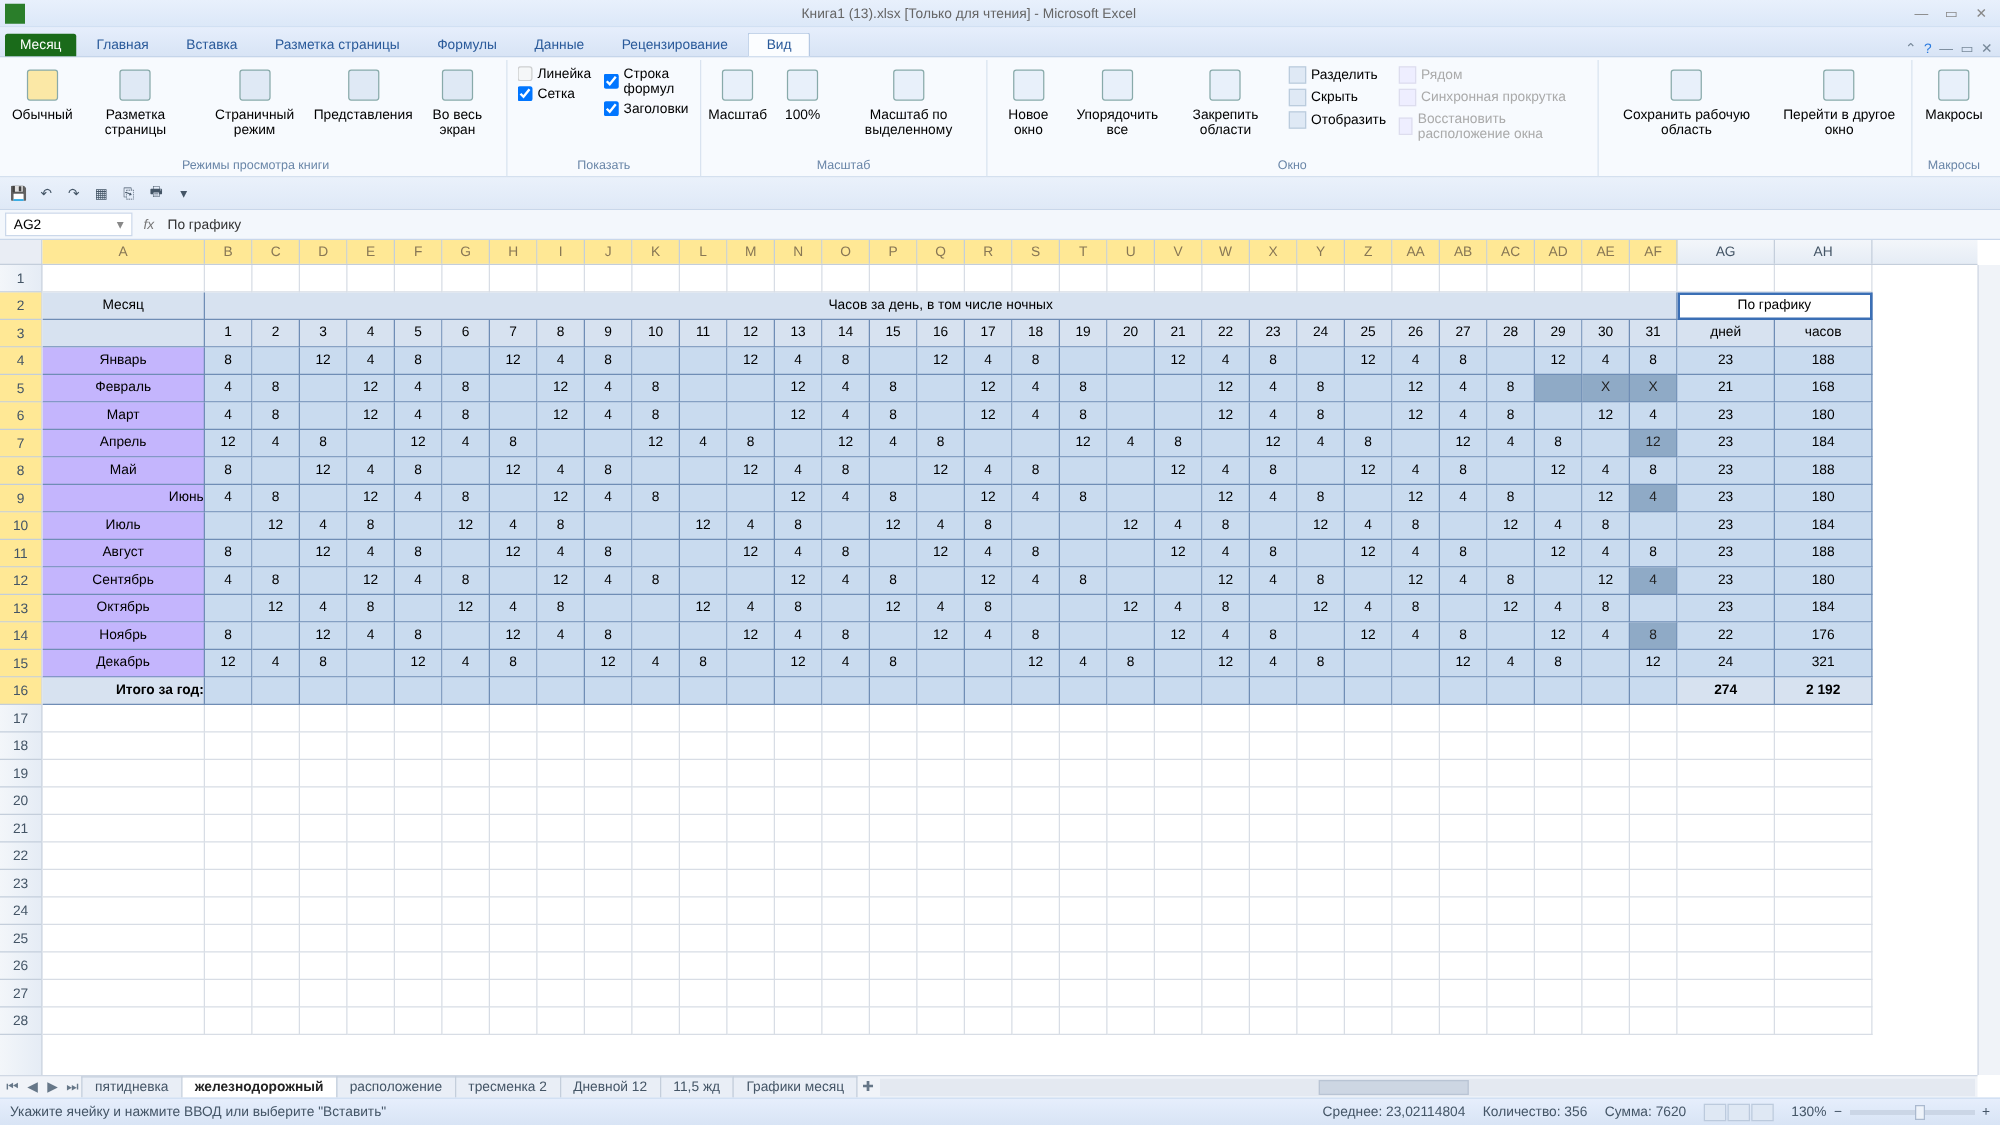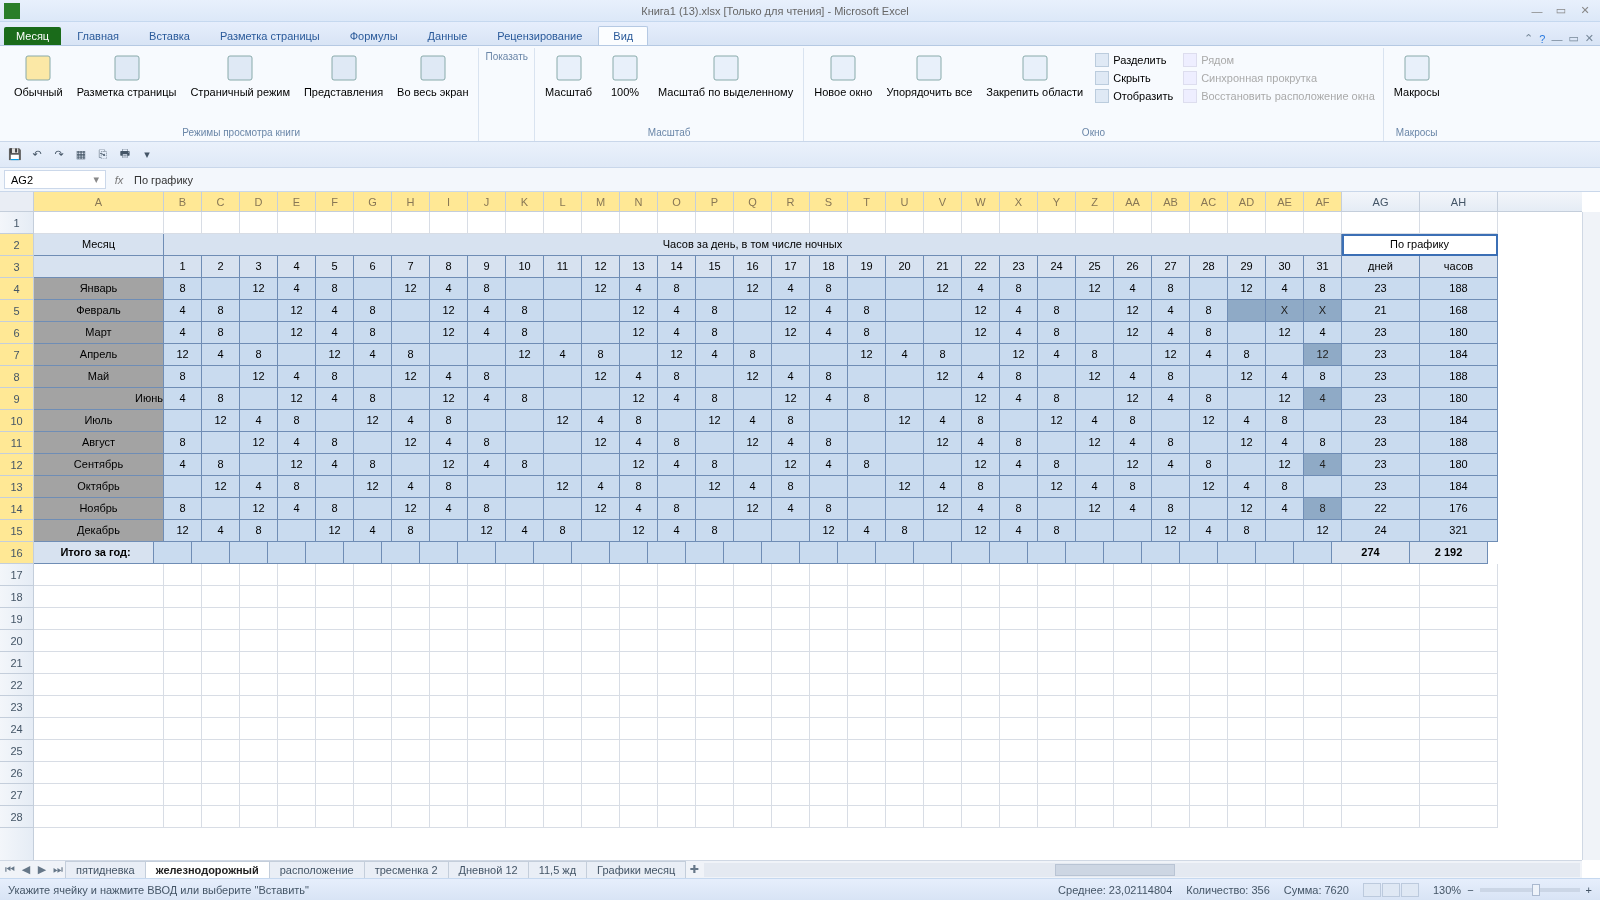--- a/index.html
+++ b/index.html
@@ -35,21 +35,21 @@
 .colhdr{border-right:1px solid #c4cedb;text-align:center;line-height:20px;color:#456;font-weight:400}
 .colhdr.sel{background:#ffe895;color:#875}
 .rowhdrs{position:absolute;left:0;top:20px;width:34px;bottom:18px;background:linear-gradient(90deg,#f3f6fa,#e5ecf5);border-right:1px solid #c4cedb}
 .rowhdr{border-bottom:1px solid #c4cedb;text-align:center;color:#456;line-height:22px;height:22px}
 .rowhdr.sel{background:#ffe895}
 .cells{position:absolute;left:34px;top:20px;right:18px;bottom:18px;overflow:hidden}
 .row{display:flex;height:22px}
 .cell{border-right:1px solid #d8dde5;border-bottom:1px solid #d8dde5;text-align:center;line-height:21px;overflow:hidden;white-space:nowrap}
 .cell.h{background:#d7e2f0;font-weight:400;border-color:#6f8db5}
 .cell.h2{background:#d7e2f0;border-color:#6f8db5}
-.cell.m{background:#a3a3a3;border-color:#6f8db5}
+.cell.m{background:#c4b5fd;border-color:#6f8db5}
 .cell.d{background:#c9dbef;border-color:#6f8db5}
 .cell.x{background:#8faac6;color:#222;border-color:#6f8db5}
 .cell.t{background:#d7e2f0;font-weight:700;border-color:#6f8db5}
 .cell.selected{outline:2px solid #3b6fb5;outline-offset:-2px;background:#fff}
 .vsb{position:absolute;right:0;top:20px;width:18px;bottom:18px;background:#f0f3f8;border-left:1px solid #d0d8e4}
 .hsb{position:absolute;left:0;right:18px;bottom:0;height:18px;background:#f0f3f8;border-top:1px solid #d0d8e4;display:flex;align-items:center}
 .sheettabs{display:flex;align-items:center;gap:0;height:100%;padding-left:2px}
 .navbtn{width:16px;height:16px;display:flex;align-items:center;justify-content:center;color:#678;cursor:pointer}
 .stab{padding:1px 10px;background:#e9eef6;border:1px solid #c4cedb;border-bottom:none;margin-left:-1px;cursor:pointer;color:#456;height:17px;line-height:15px}
 .stab.active{background:#fff;font-weight:700;color:#222}
@@ -127,20 +127,42 @@
             <svg width="32" height="32">
               <rect x="4" y="4" width="24" height="24" fill="#dfe9f5" stroke="#8aa" rx="2"></rect>
             </svg>
           </div>
           <span>Во весь экран</span>
         </div>
       </div>
     <div class="group-label">Режимы просмотра книги</div>
   </div>
   <div class="group">
+    <div class="group-body">
+        <div class="smallcol" id="g1a">
+          <label class="chk">
+            <input type="checkbox" disabled="" style="">
+            <span>Линейка</span>
+          </label>
+          <label class="chk">
+            <input type="checkbox" checked="" style="">
+            <span>Сетка</span>
+          </label>
+        </div>
+        <div class="smallcol" id="g1b">
+          <label class="chk">
+            <input type="checkbox" checked="" style="">
+            <span>Строка формул</span>
+          </label>
+          <label class="chk">
+            <input type="checkbox" checked="" style="">
+            <span>Заголовки</span>
+          </label>
+        </div>
+      </div>
     <div class="group-label">Показать</div>
   </div>
   <div class="group">
     <div class="group-body" id="g2">
         <div class="bigbtn">
           <div class="glyph">
             <svg width="32" height="32">
               <rect x="4" y="4" width="24" height="24" fill="#e8f0fa" stroke="#8aa" rx="2"></rect>
             </svg>
           </div>
@@ -214,20 +236,41 @@
             <span style="width:14px;height:14px;background:#eef;border:1px solid #dde"></span>
             <span>Синхронная прокрутка</span>
           </div>
           <div class="chk" style="color: rgb(170, 170, 170);">
             <span style="width:14px;height:14px;background:#eef;border:1px solid #dde"></span>
             <span>Восстановить расположение окна</span>
           </div>
         </div>
       </div>
     <div class="group-label">Окно</div>
+  </div>
+  <div class="group">
+    <div class="group-body" id="g4">
+        <div class="bigbtn">
+          <div class="glyph">
+            <svg width="32" height="32">
+              <rect x="4" y="4" width="24" height="24" fill="#e8f0fa" stroke="#8aa" rx="2"></rect>
+            </svg>
+          </div>
+          <span>Сохранить рабочую область</span>
+        </div>
+        <div class="bigbtn">
+          <div class="glyph">
+            <svg width="32" height="32">
+              <rect x="4" y="4" width="24" height="24" fill="#e8f0fa" stroke="#8aa" rx="2"></rect>
+            </svg>
+          </div>
+          <span>Перейти в другое окно</span>
+        </div>
+      </div>
+    <div class="group-label">&nbsp;</div>
   </div>
   <div class="group" style="border-right:none">
     <div class="group-body" id="g5">
         <div class="bigbtn">
           <div class="glyph">
             <svg width="32" height="32">
               <rect x="4" y="4" width="24" height="24" fill="#e8f0fa" stroke="#8aa" rx="2"></rect>
             </svg>
           </div>
           <span>Макросы</span>
@@ -828,21 +871,21 @@
         <div class="cell d" style="width: 38px;"></div>
         <div class="cell d" style="width: 38px;">12</div>
         <div class="cell d" style="width: 38px;">4</div>
         <div class="cell d" style="width: 38px;">8</div>
         <div class="cell d" style="width: 38px;"></div>
         <div class="cell d" style="width: 38px;">12</div>
         <div class="cell d" style="width: 78px;">24</div>
         <div class="cell d" style="width: 78px;">321</div>
       </div>
       <div class="row">
-        <div class="cell t" style="width: 120px; text-align: center; padding-left: 4px;">Итого за год:</div>
+        <div class="cell t" style="width: 130px; text-align: right; padding-left: 4px;">Итого за год:</div>
         <div class="cell d" style="width: 38px;"></div>
         <div class="cell d" style="width: 38px;"></div>
         <div class="cell d" style="width: 38px;"></div>
         <div class="cell d" style="width: 38px;"></div>
         <div class="cell d" style="width: 38px;"></div>
         <div class="cell d" style="width: 38px;"></div>
         <div class="cell d" style="width: 38px;"></div>
         <div class="cell d" style="width: 38px;"></div>
         <div class="cell d" style="width: 38px;"></div>
         <div class="cell d" style="width: 38px;"></div>

